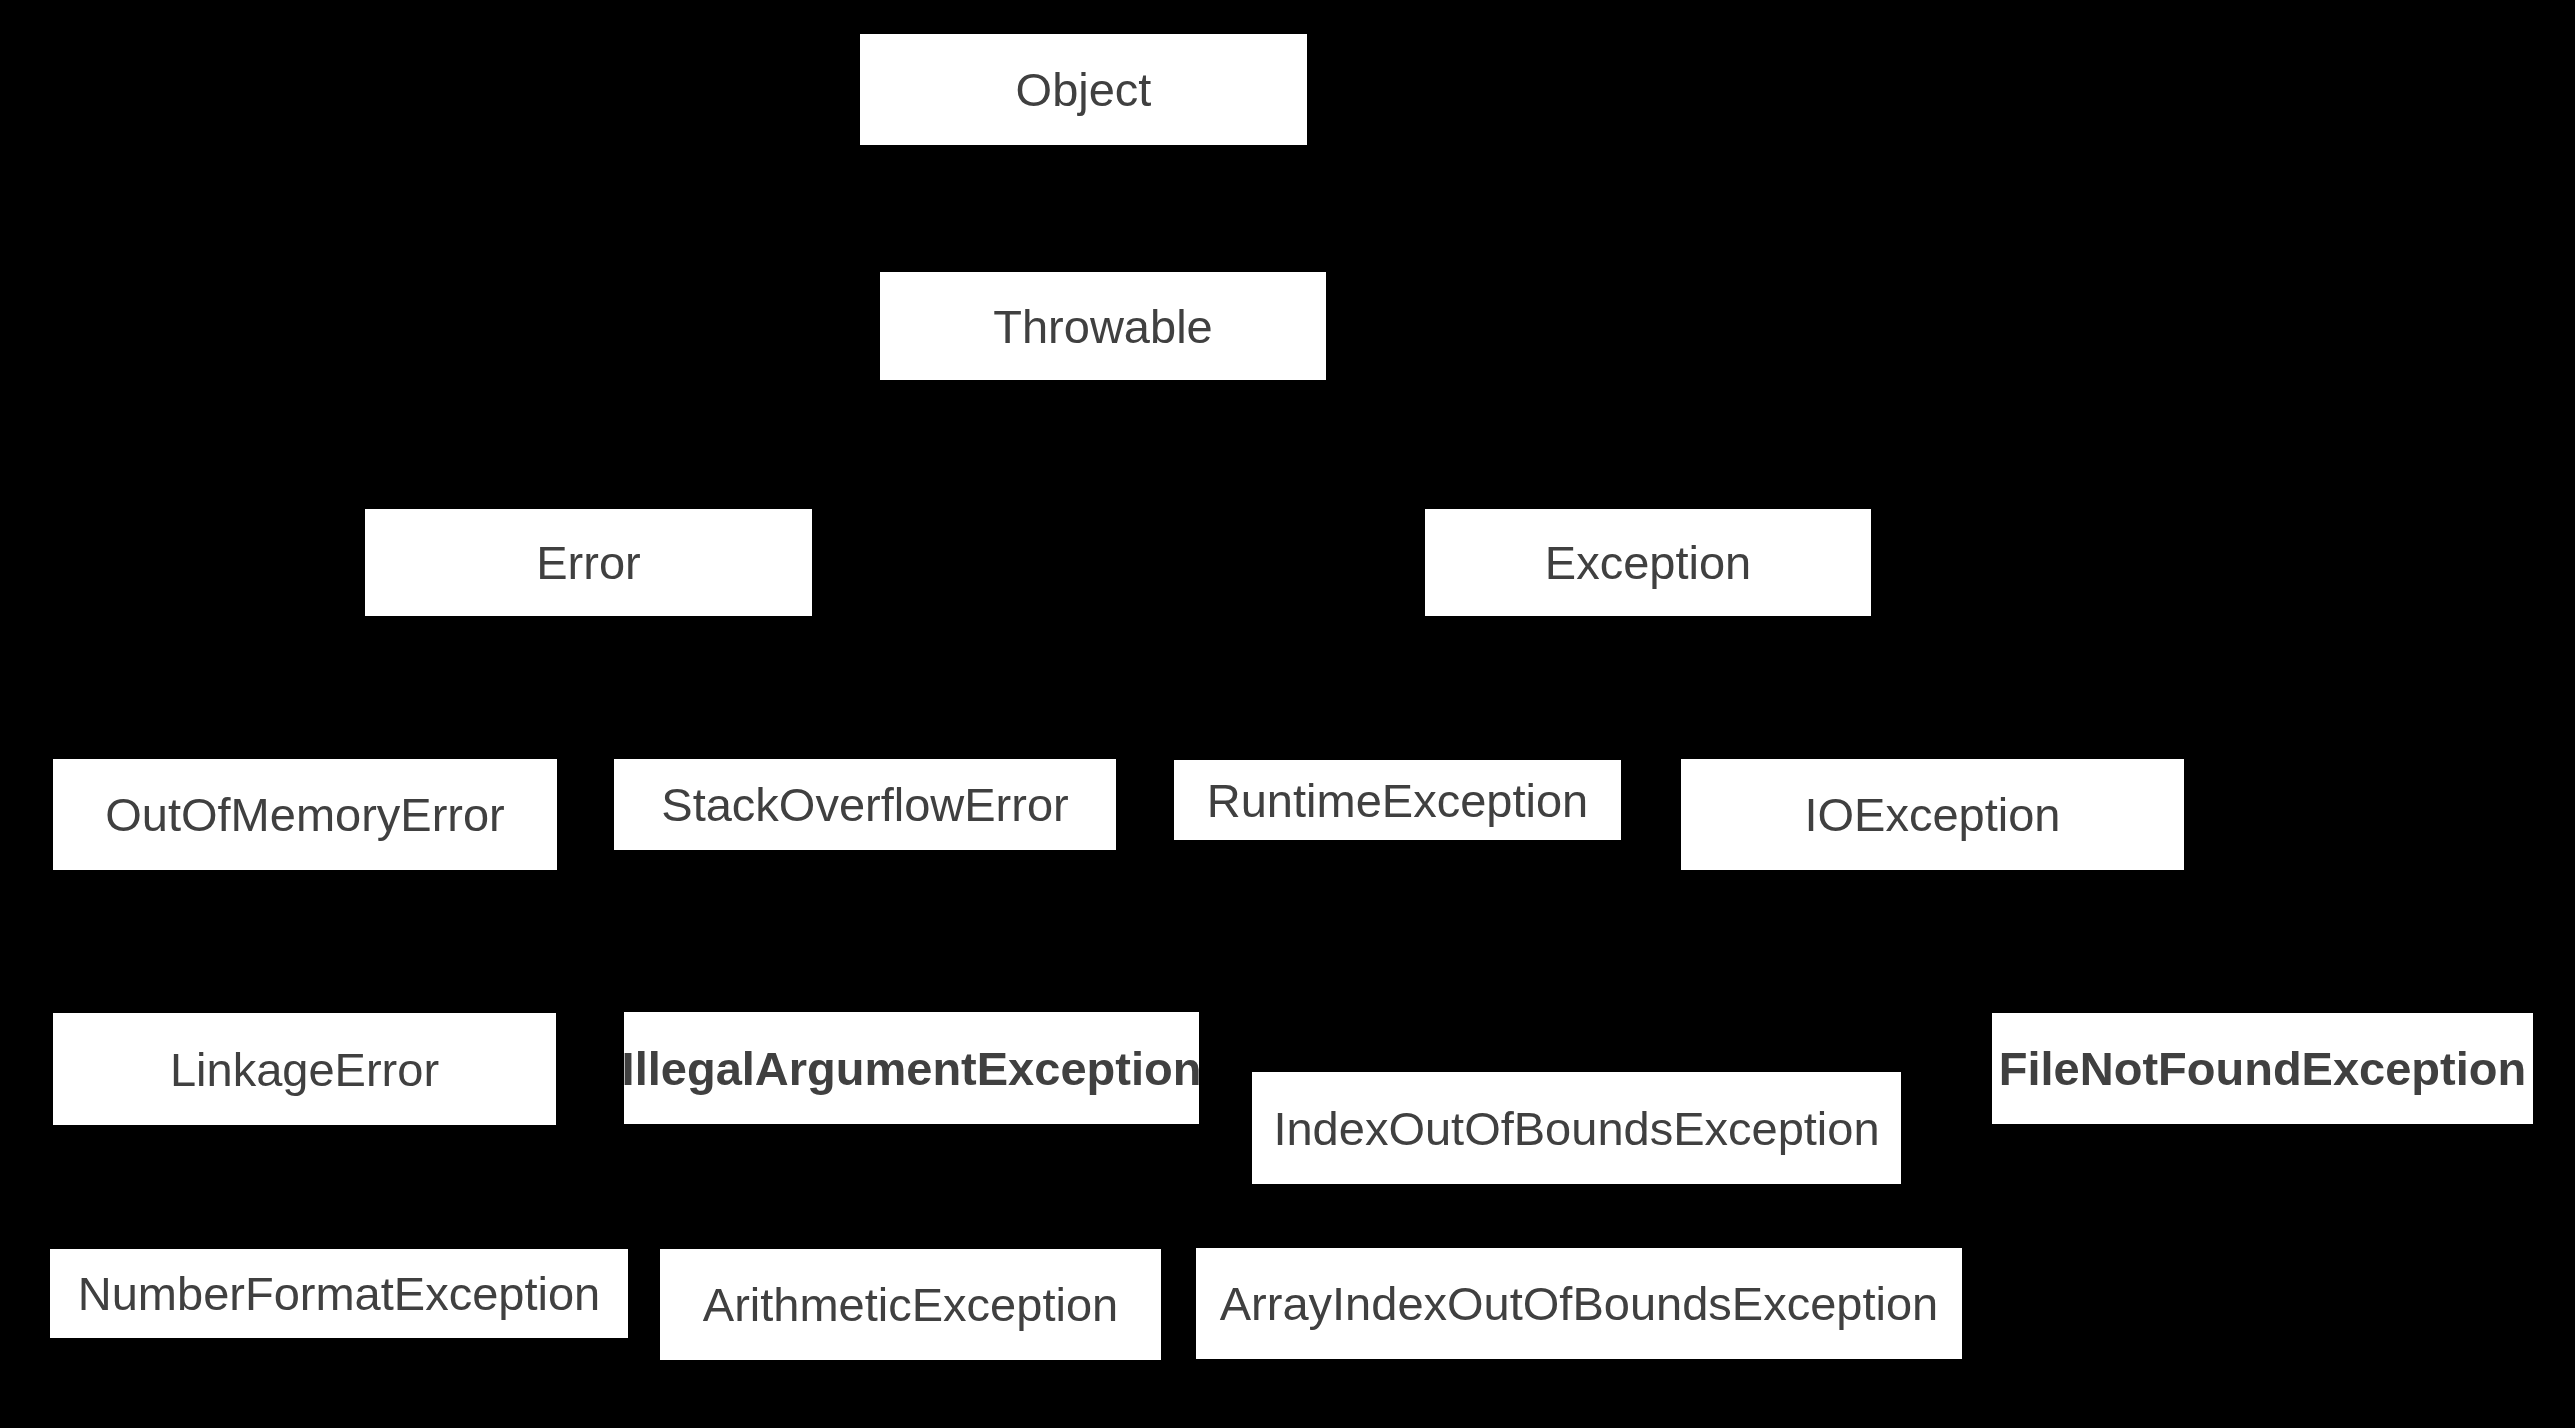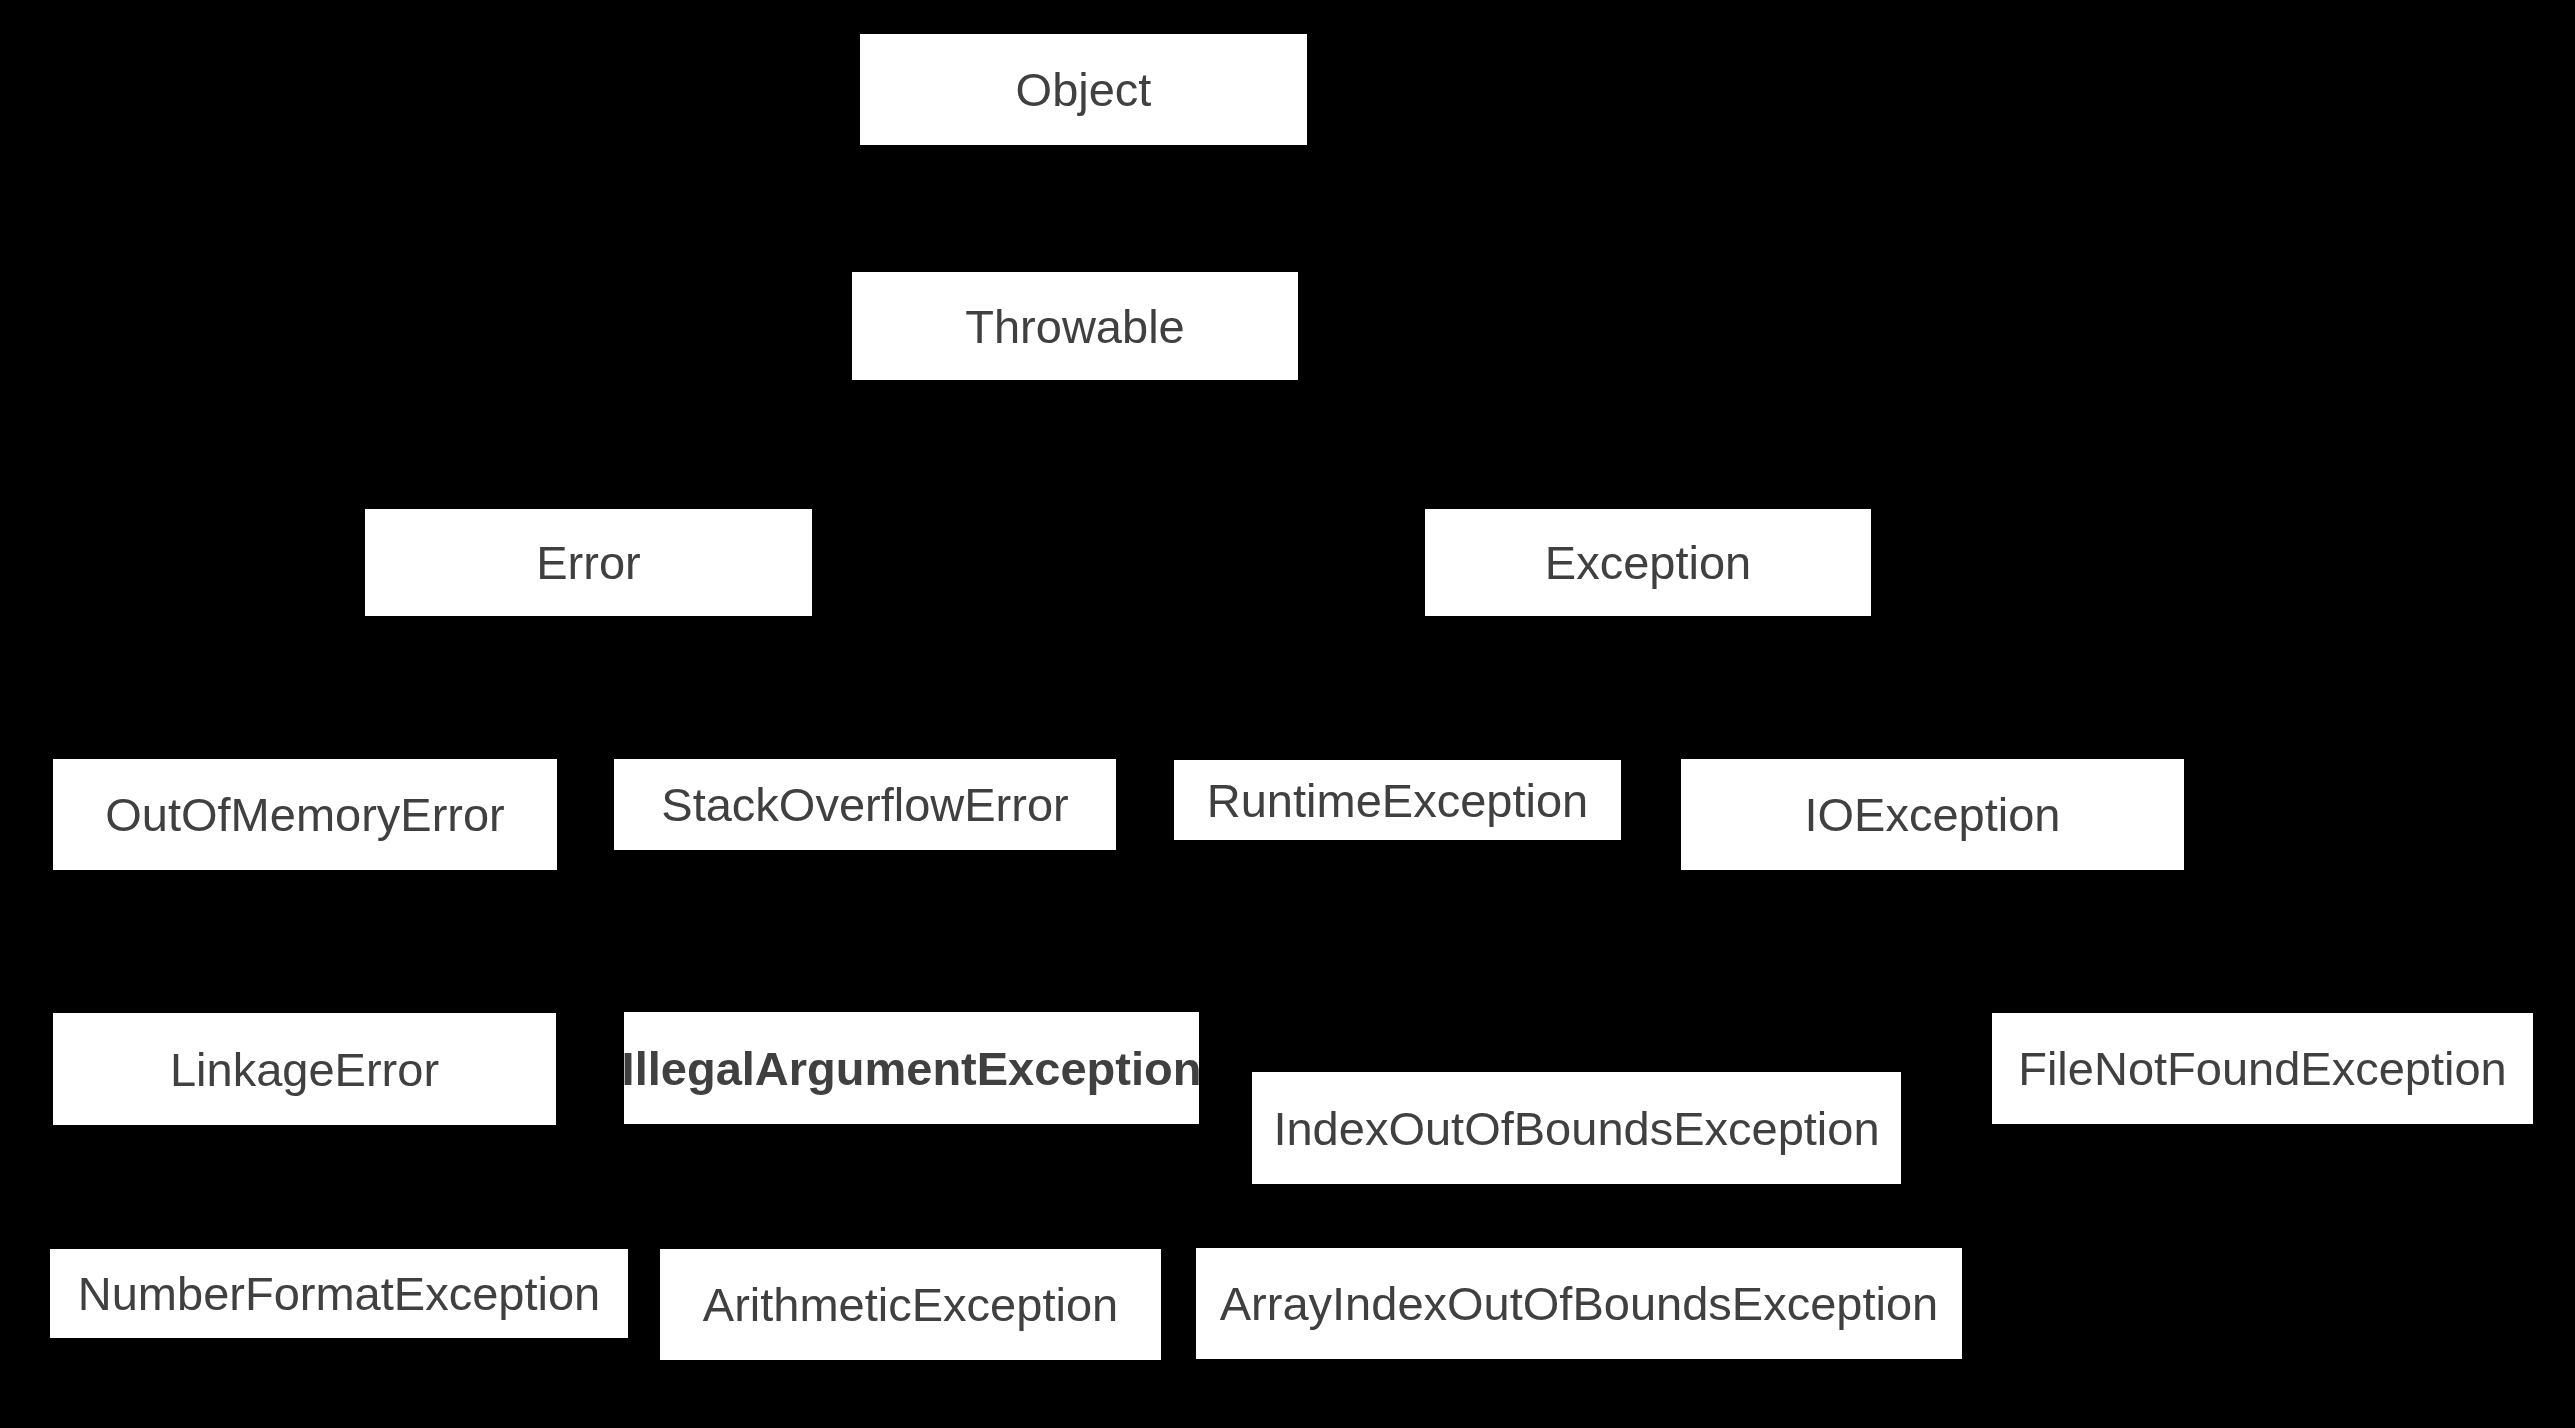--- a/index.html
+++ b/index.html
@@ -33,21 +33,21 @@
 </style>
 </head>
 <body>
 
 <div class="canvas">
 
   <div class="node" style="left: 860px; top: 34px; width: 447px; height: 111px;">
     <span class="node-label">Object</span>
   </div>
 
-  <div class="node" style="left: 852px; top: 272px; width: 446px; height: 108px;">
+  <div class="node" style="left: 880px; top: 272px; width: 446px; height: 108px;">
     <span class="node-label">Throwable</span>
   </div>
 
   <div class="node" style="left: 365px; top: 509px; width: 447px; height: 107px;">
     <span class="node-label">Error</span>
   </div>
 
   <div class="node" style="left: 1425px; top: 509px; width: 446px; height: 107px;">
     <span class="node-label">Exception</span>
   </div>
@@ -73,21 +73,21 @@
   </div>
 
   <div class="node" style="left: 624px; top: 1012px; width: 575px; height: 112px; font-weight: bold;">
     <span class="node-label">IllegalArgumentException</span>
   </div>
 
   <div class="node" style="left: 1252px; top: 1072px; width: 649px; height: 112px;">
     <span class="node-label">IndexOutOfBoundsException</span>
   </div>
 
-  <div class="node" style="left: 1992px; top: 1013px; width: 541px; height: 111px;">
+  <div class="node" style="left: 1992px; top: 1013px; width: 541px; height: 111px; font-weight: bold;">
     <span class="node-label">FileNotFoundException</span>
   </div>
 
   <div class="node" style="left: 50px; top: 1249px; width: 578px; height: 89px;">
     <span class="node-label">NumberFormatException</span>
   </div>
 
   <div class="node" style="left: 660px; top: 1249px; width: 501px; height: 111px;">
     <span class="node-label">ArithmeticException</span>
   </div>

